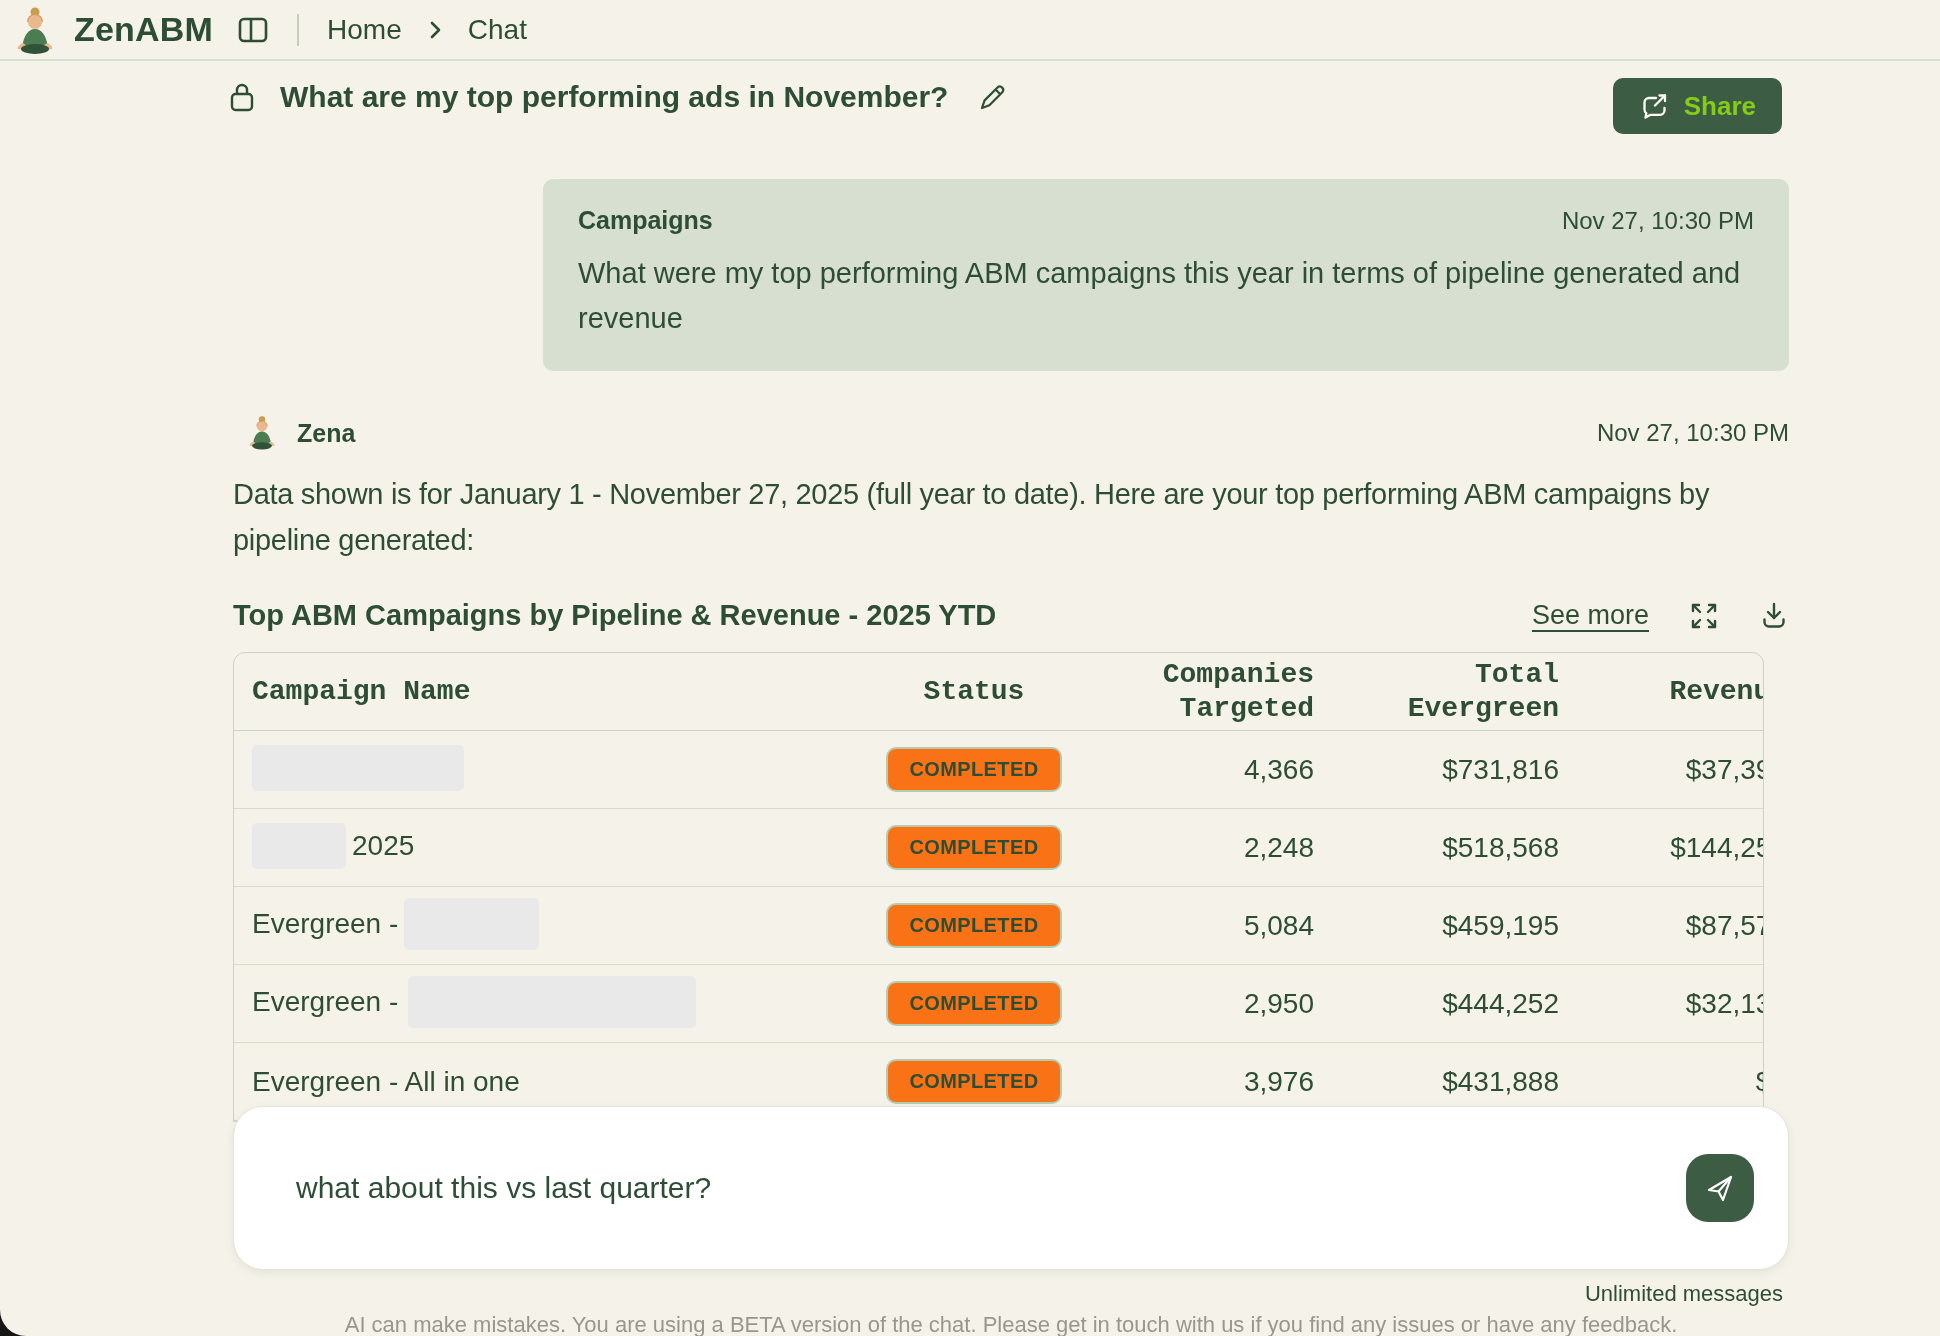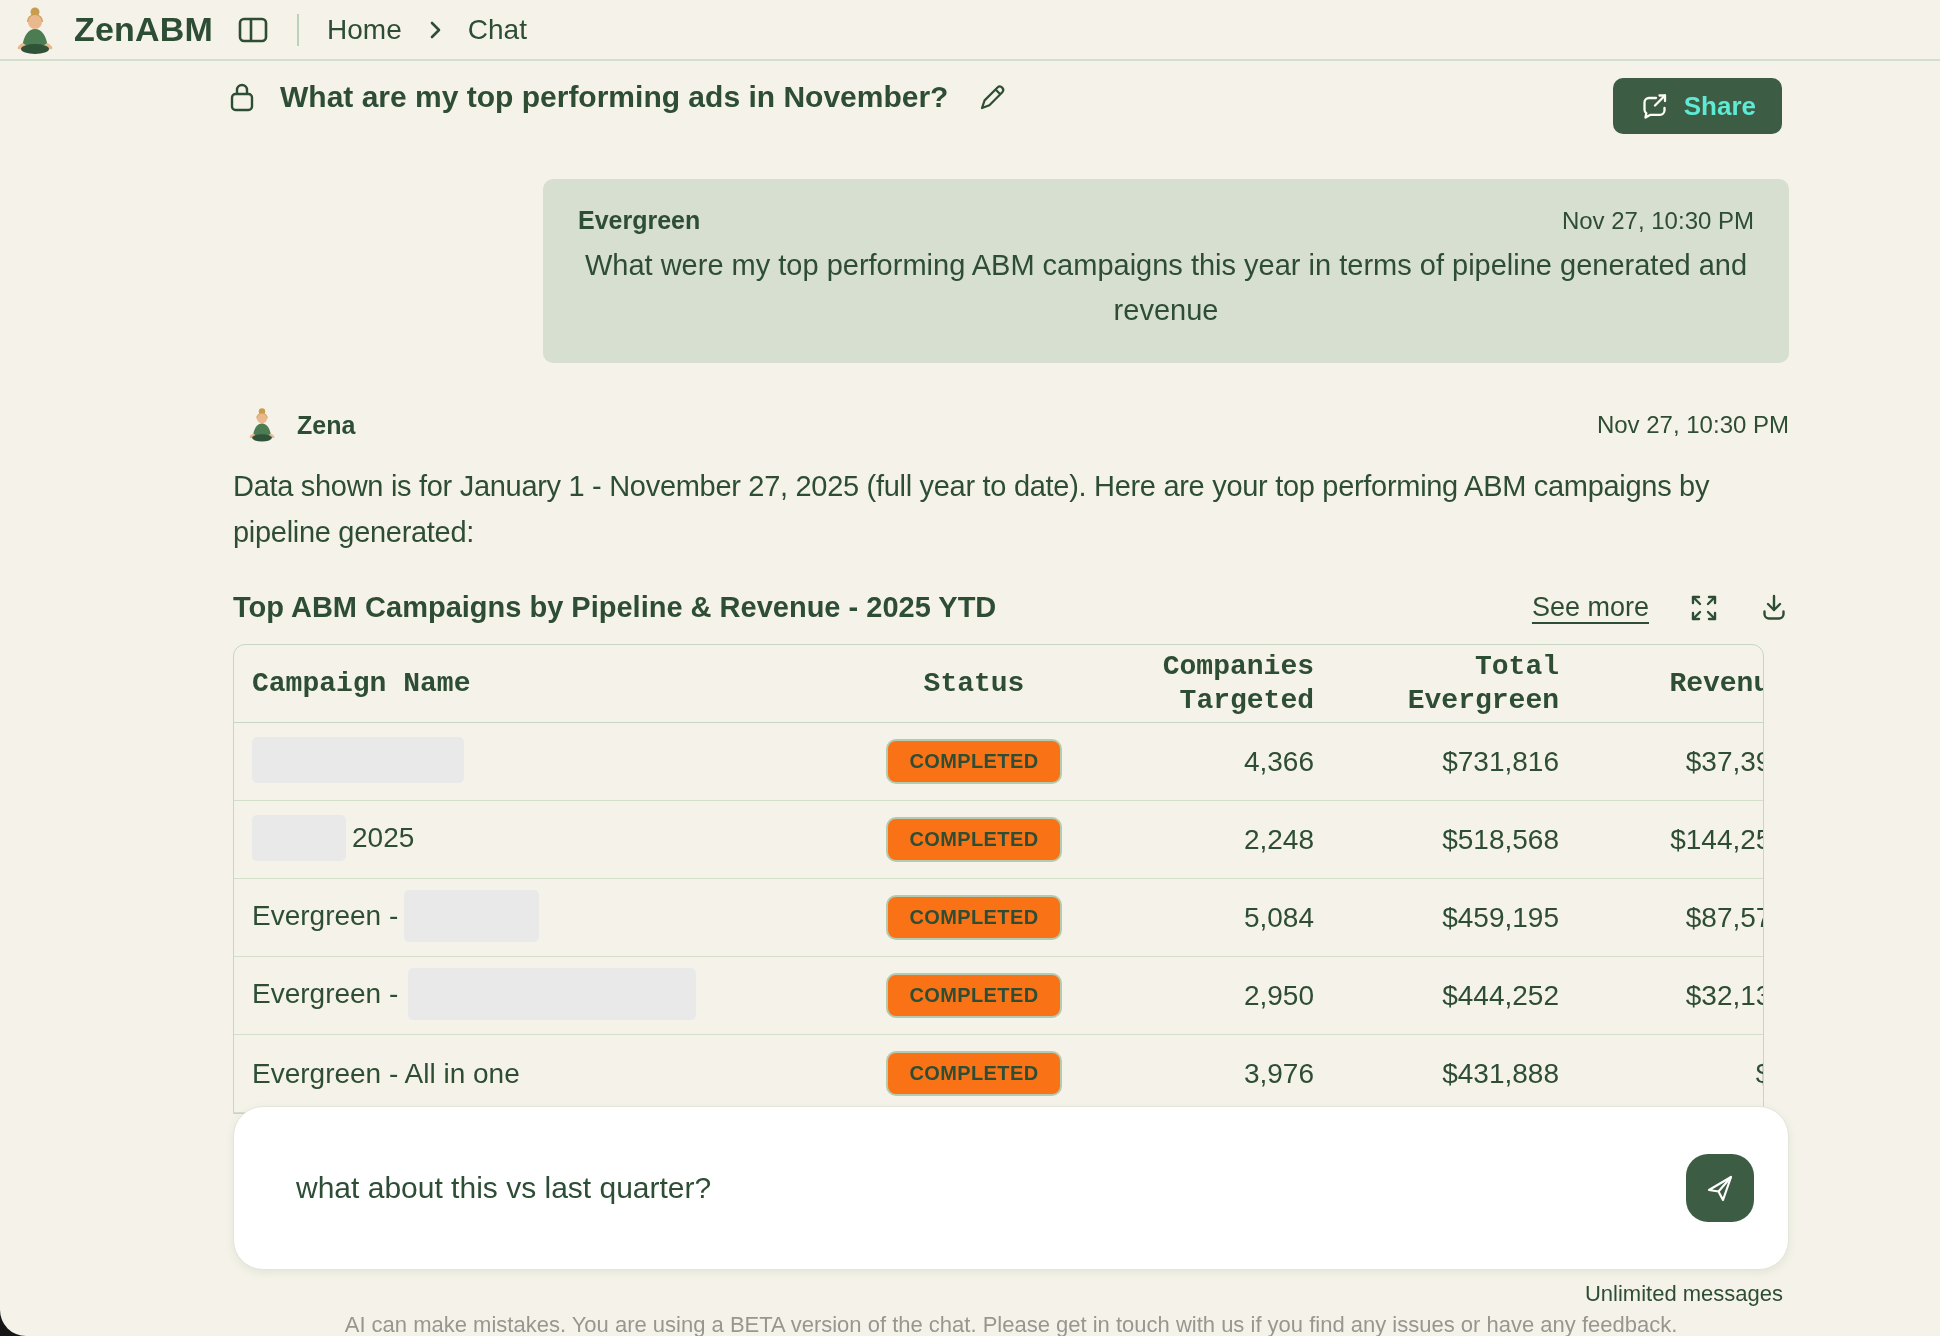--- a/index.html
+++ b/index.html
@@ -13,34 +13,34 @@
   .brand-name{font-size:34px;font-weight:800;margin-left:18px;letter-spacing:.2px;}
   .panel-btn{margin-left:24px;display:flex;align-items:center;cursor:pointer;background:none;border:none;padding:0;}
   .nav-divider{width:2px;height:32px;background:#bdd2bb;margin:0 28px;}
   .crumb{font-size:28px;font-weight:500;color:#2e4d35;text-decoration:none;}
   .crumb-sep{margin:0 22px;display:flex;align-items:center;}
 
   
   .titlebar{position:absolute;top:80px;left:228px;right:158px;display:flex;align-items:center;}
   .title-text{font-size:30px;font-weight:600;margin-left:24px;}
   .edit-btn{margin-left:30px;background:none;border:none;padding:0;cursor:pointer;display:flex;}
-  .share-btn{position:absolute;right:0;top:-2px;height:56px;background:#3d5c44;color:#5eead4;
+  .share-btn{position:absolute;right:0;top:-2px;height:56px;background:#3d5c44;color:#84cc16;
              border:none;border-radius:10px;display:flex;align-items:center;gap:13px;
              padding:0 26px;font-size:26px;font-weight:600;cursor:pointer;
              font-family:"Liberation Sans","DejaVu Sans",sans-serif;}
 
   
   .content{position:absolute;top:61px;left:233px;width:1556px;}
 
   .user-bubble{margin-top:118px;margin-left:310px;background:#d6dfd0;border-radius:10px;
                padding:27px 35px 30px 35px;box-sizing:border-box;}
   .bubble-head{display:flex;justify-content:space-between;align-items:baseline;}
   .author{font-size:25px;font-weight:700;}
   .timestamp{font-size:24px;font-weight:400;}
-  .bubble-text{margin-top:8px;font-size:29px;line-height:45px;text-align:center;}
+  .bubble-text{margin-top:16px;font-size:29px;line-height:45px;}
 
   .assistant-head{margin-top:44px;display:flex;align-items:center;}
   .zena-avatar{width:30px;height:36px;margin-left:14px;}
   .assistant-name{font-size:25px;font-weight:700;margin-left:20px;}
   .assistant-time{margin-left:auto;font-size:24px;}
 
   .intro{margin:20px 0 0 0;font-size:29px;line-height:46px;letter-spacing:-.3px;max-width:1545px;}
 
   
   .widget-head{margin-top:36px;display:flex;align-items:center;text-align:center;}
@@ -141,21 +141,21 @@
         <polyline points="20.5,5.5 26,5.5 26,11"></polyline>
       </svg>
       <span>Share</span>
     </button>
   </div>
 
   <div class="content">
 
     <div class="user-bubble">
       <div class="bubble-head">
-        <span class="author">Evergreen</span>
+        <span class="author">Campaigns</span>
         <span class="timestamp">Nov 27, 10:30 PM</span>
       </div>
       <div class="bubble-text">What were my top performing ABM campaigns this year in terms of pipeline generated and revenue</div>
     </div>
 
     <div class="assistant-head">
       <svg class="zena-avatar" viewBox="0 0 42 48">
         <circle cx="21" cy="5" r="4.5" fill="#c99c4e"></circle>
         <path d="M13 15 a8 8 0 0 1 16 0 z" fill="#c99c4e"></path>
         <circle cx="21" cy="15" r="7" fill="#e9b98d"></circle>

